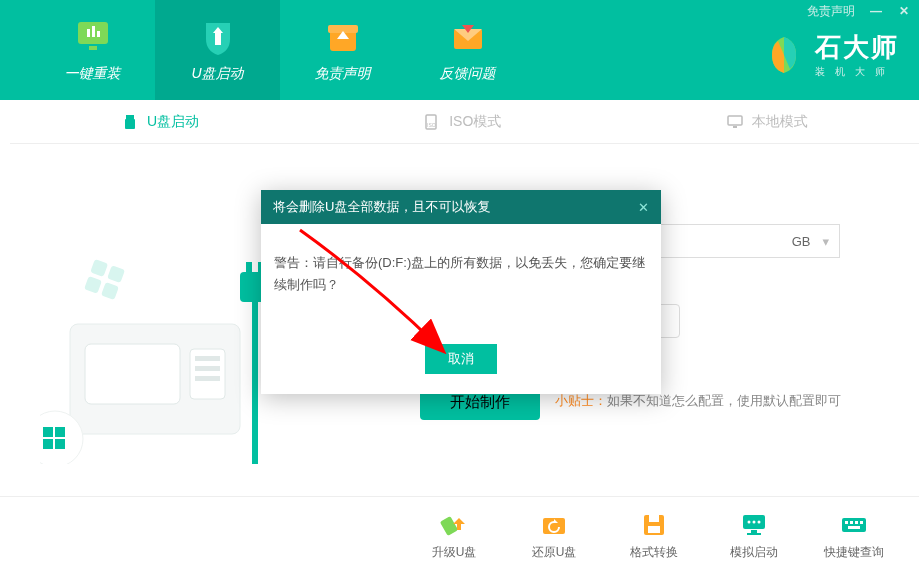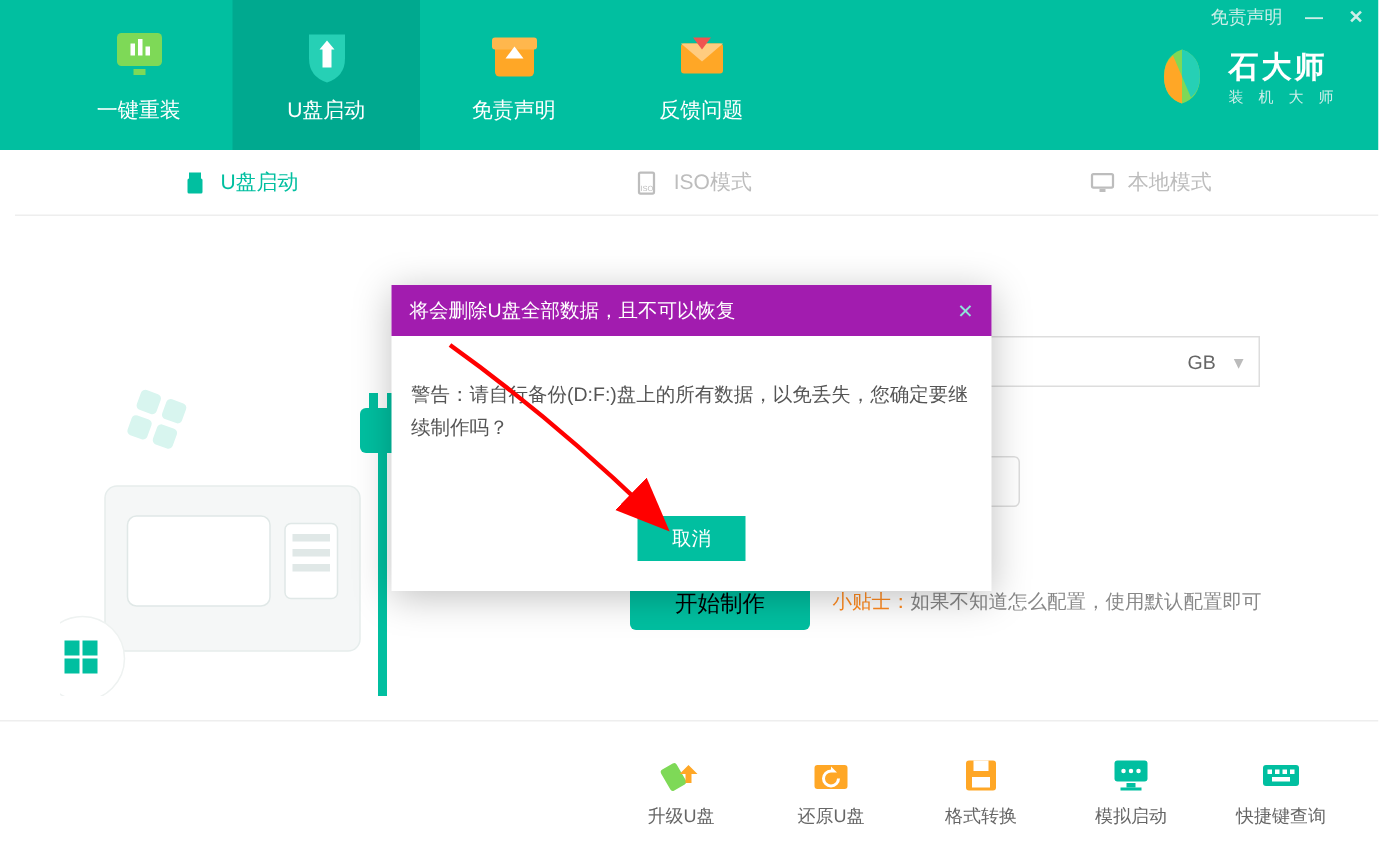--- a/index.html
+++ b/index.html
@@ -1,56 +1,56 @@
 <!DOCTYPE html>
 <html><head>
 <meta charset="utf-8">
 <style>
 * { margin: 0; padding: 0; box-sizing: border-box; font-family: "Microsoft YaHei", sans-serif; }
 body { width: 919px; height: 576px; background: #fff; overflow: hidden; position: relative; }
 
 
 .topbar { height: 100px; background: #01bfa0; display: flex; align-items: stretch; position: relative; }
 .nav { display: flex; align-items: stretch; padding-left: 30px; }
-.nav-item { width: 125px; display: flex; flex-direction: column; align-items: center; justify-content: center; cursor: pointer; color: #fff; font-size: 14px; gap: 8px; }
+.nav-item { width: 125px; display: flex; flex-direction: column; align-items: center; justify-content: center; cursor: pointer; color: #fff; font-size: 14px; gap: 8px; font-style: italic; }
 .nav-item.active { background: #00a98f; }
 .nav-icon { width: 40px; height: 40px; display: flex; align-items: center; justify-content: center; }
 
 .titlebar { position: absolute; top: 0; right: 8px; height: 22px; display: flex; align-items: center; gap: 14px; color: #cdeee8; font-size: 12px; }
 .titlebar .wbtn { width: 14px; color: #cdeee8; cursor: pointer; text-align: center; font-weight: bold; }
 
 .brand { position: absolute; right: 20px; top: 30px; display: flex; align-items: center; gap: 10px; color: #fff; }
 .brand-logo { width: 42px; height: 42px; }
 .brand-text { display: flex; flex-direction: column; }
-.brand-name { font-size: 20px; font-weight: bold; letter-spacing: 2px; }
+.brand-name { font-size: 26px; font-weight: bold; letter-spacing: 2px; }
 .brand-sub { font-size: 10px; letter-spacing: 10px; color: #cdeee8; }
 
 
 .tabs { height: 44px; border-bottom: 1px solid #eee; display: flex; margin-left: 10px; }
 .tab { flex: 1; display: flex; align-items: center; justify-content: center; gap: 8px; color: #bdbdbd; font-size: 14px; cursor: pointer; }
 .tab.first { flex: 0 0 300px; color: #01bfa0; }
 .tab .ticon { width: 18px; height: 18px; }
 
 
 .main { position: relative; height: calc(576px - 100px - 44px); }
 .hw-illu { position: absolute; left: 40px; top: 70px; width: 260px; height: 250px; }
 
 .start-btn { position: absolute; left: 420px; top: 240px; width: 120px; height: 36px; background: #01bfa0; color: #000000; border: none; border-radius: 4px; font-size: 15px; cursor: pointer; }
 .tip { position: absolute; left: 555px; top: 248px; font-size: 13px; color: #888; }
 .tip .tip-label { color: #ff8a1f; }
 
 .drop { position: absolute; left: 440px; top: 80px; width: 400px; height: 34px; border: 1px solid #ddd; display: flex; align-items: center; padding: 0 10px; font-size: 13px; color: #666; justify-content: space-between; }
 .inputbox { position: absolute; left: 440px; top: 160px; width: 240px; height: 34px; border: 1px solid #ddd; border-radius: 4px; }
 
 
-.tools { position: absolute; bottom: 0; left: 0; right: 0; height: 96px; border-top: 1px solid #eee; display: flex; justify-content: flex-end; padding-right: 30px; gap: 30px; align-items: center; background: #fff; }
+.tools { position: absolute; bottom: 0; left: 0; right: 0; height: 80px; border-top: 1px solid #eee; display: flex; justify-content: flex-end; padding-right: 30px; gap: 30px; align-items: center; background: #fff; }
 .tool { display: flex; flex-direction: column; align-items: center; gap: 6px; font-size: 12px; color: #666; cursor: pointer; width: 70px; }
 .tool .ic { width: 30px; height: 26px; display: flex; align-items: center; justify-content: center; }
 .modal { position: absolute; left: 261px; top: 190px; width: 400px; background: #fff; box-shadow: 0 4px 24px rgba(0,0,0,0.25); }
-.modal-header { height: 34px; background: #a21caf; color: #fff; display: flex; align-items: center; padding: 0 12px; font-size: 13px; justify-content: space-between; }
+.modal-header { height: 34px; background: #0f766e; color: #fff; display: flex; align-items: center; padding: 0 12px; font-size: 13px; justify-content: space-between; }
 .modal-close { color: #8fe6d9; cursor: pointer; font-size: 13px; }
 .modal-body { padding: 28px 13px 18px; font-size: 13px; color: #555; line-height: 1.7; min-height: 110px; }
 .modal-footer { display: flex; justify-content: center; gap: 30px; padding: 10px 0 20px; }
 .modal-btn { width: 72px; height: 30px; background: #01bfa0; color: #fff; border: none; font-size: 13px; cursor: pointer; }
 
 
 .arrow { position: absolute; left: 290px; top: 220px; pointer-events: none; }
 
 </style>
 </head>

